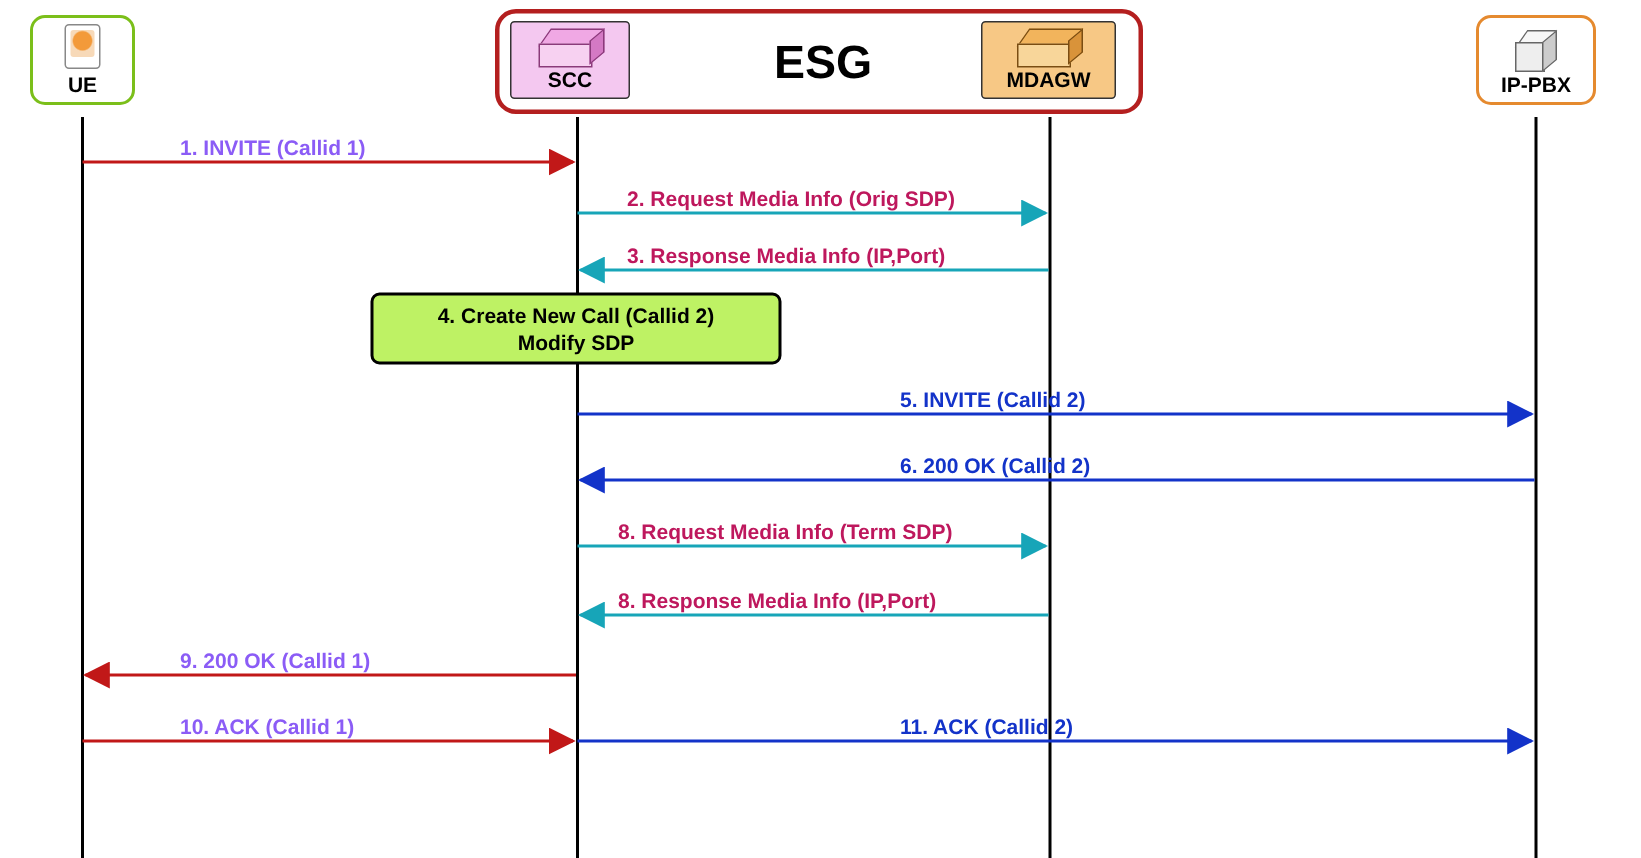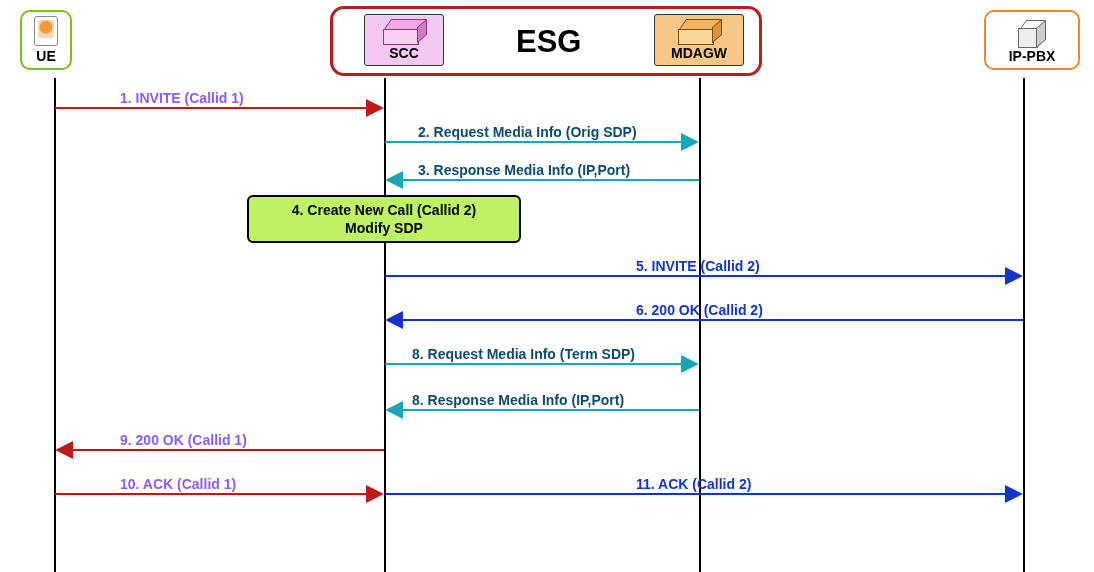--- a/index.html
+++ b/index.html
@@ -49,42 +49,42 @@
     border: 1px solid #5a2f7d;
   }
   .icon3d .side {
     position: absolute;
     left: 34px; top: 4px;
     width: 8px; height: 14px;
     transform: skewY(-40deg);
     border: 1px solid #5a2f7d;
   }
   
-  .ue-box   { border: 2px solid #7bbf1a; border-radius: 10px; padding: 4px 8px; width: 52px; height: 60px; }
+  .ue-box   { border: 2px solid #7bbf1a; border-radius: 10px; padding: 4px 8px; width: 70px; height: 60px; }
   .ue-box .phone {
     width: 22px; height: 30px; border: 1px solid #888; border-radius: 3px;
     background: #fff; position: relative; margin-bottom: 2px;
   }
   .ue-box .phone::after {
     content: ""; position: absolute; left: 3px; top: 3px; width: 16px; height: 18px;
     background: radial-gradient(circle at 50% 40%, #f39a3a 0 6px, #f7d9b8 7px);
     border-radius: 2px;
   }
   .scc-box  { background: #f4c8f0; border: 1px solid #333; border-radius: 3px; padding: 4px 10px; height: 52px; width: 80px; }
   .scc-box .icon3d .top,
   .scc-box .icon3d .front,
   .scc-box .icon3d .side { border-color: #8a3a7a; }
   .scc-box .icon3d .top   { background: #f0a8e4; }
   .scc-box .icon3d .front { background: #f7d1f1; }
   .scc-box .icon3d .side  { background: #d479c4; }
   .mdagw-box{ background: #f7c885; border: 1px solid #333; border-radius: 3px; padding: 4px 6px; height: 52px; width: 90px; }
   .mdagw-box .icon3d .top   { background: #f2b45c; border-color: #7a4d12; }
   .mdagw-box .icon3d .front { background: #f8d69a; border-color: #7a4d12; }
   .mdagw-box .icon3d .side  { background: #d9933a; border-color: #7a4d12; }
-  .ippbx-box{ border: 2px solid #e58a2f; border-radius: 10px; padding: 4px 8px; width: 96px; height: 60px; }
+  .ippbx-box{ border: 2px solid #e58a2f; border-radius: 10px; padding: 4px 8px; width: 80px; height: 60px; }
   .ippbx-box .cube {
     width: 28px; height: 28px; position: relative; margin-bottom: 2px;
   }
   .ippbx-box .cube div {
     position: absolute; border: 1px solid #666;
   }
   .ippbx-box .cube .cf { left:0; top:10px; width:18px; height:18px; background:#eee; }
   .ippbx-box .cube .ct { left:4px; top:2px; width:18px; height:10px; transform: skewX(-35deg); background:#f7f7f7; }
   .ippbx-box .cube .cs { left:18px; top:6px; width:8px; height:18px; transform: skewY(-40deg); background:#ccc; }
   
@@ -109,37 +109,37 @@
   
   svg.arrows {
     position: absolute; left: 0; top: 0; width: 1094px; height: 572px;
     pointer-events: none;
   }
   .msg-label {
     position: absolute; font-weight: bold; font-size: 14px; white-space: nowrap;
     text-align: center;
   }
   .c-red  { color: #8b5cf6; }
-  .c-cyan { color: #0c4a6e; }
-  .c-blue { color: #1333c9; margin-left: 36px; }
+  .c-cyan { color: #be185d; }
+  .c-blue { color: #1333c9; }
 </style>
 </head>
 <body>
 
 <div class="canvas">
 
   <div class="group" style="left:330px; top:6px; width:432px; height:70px;"></div>
   <div class="group-title" style="left:516px; top:24px;">ESG</div>
 
   <div class="node ue-box" style="left:20px; top:10px;">
     <div class="phone"></div>
     <span>UE</span>
   </div>
 
-  <div class="node scc-box" style="left:364px; top:14px;">
+  <div class="node scc-box" style="left:340px; top:14px;">
     <div class="icon3d">
       <div class="top"></div>
         <div class="front"></div>
         <div class="side"></div>
     </div>
     <span>SCC</span>
   </div>
 
   <div class="node mdagw-box" style="left:654px; top:14px;">
     <div class="icon3d">

